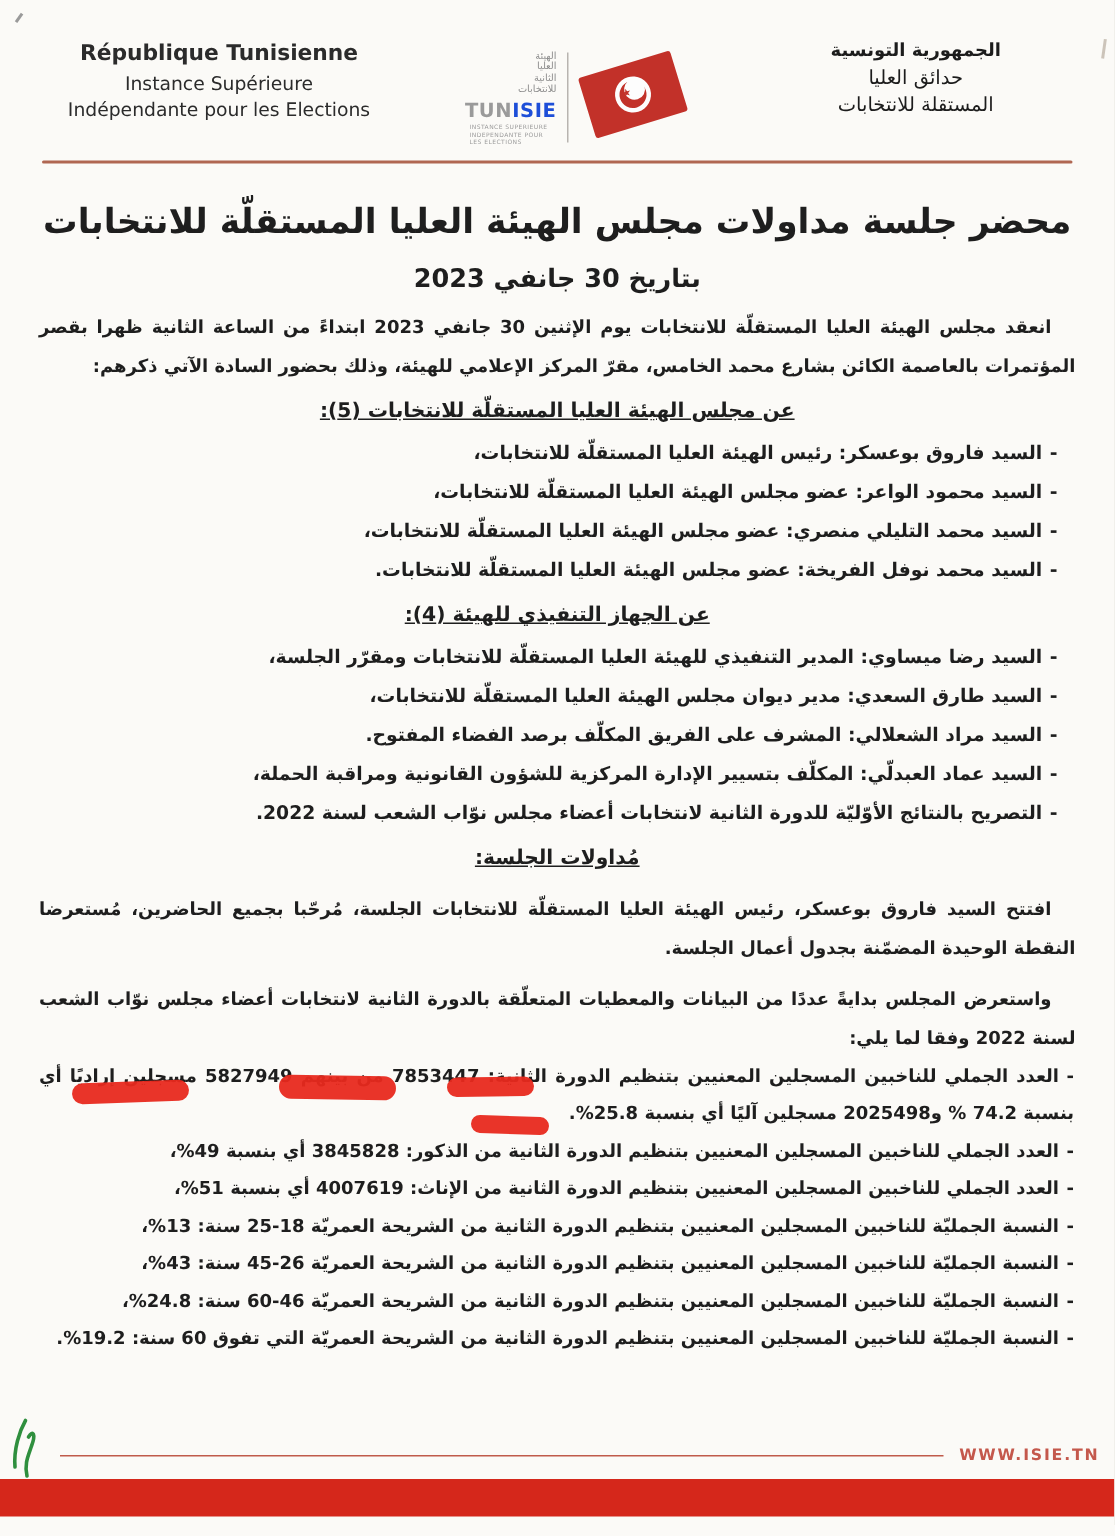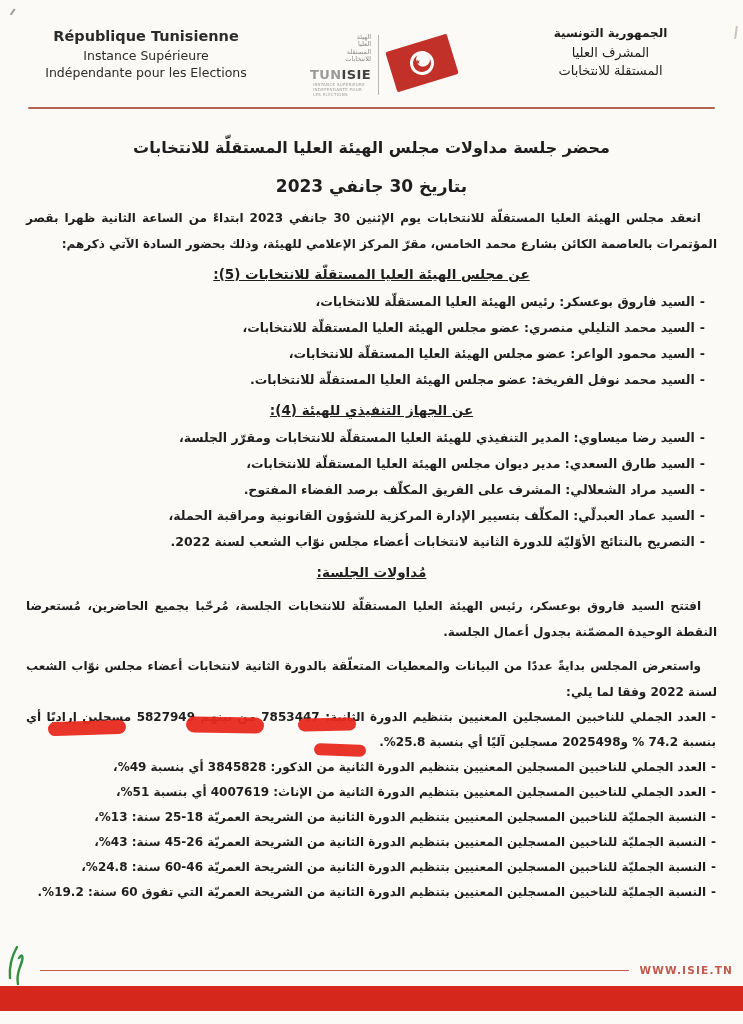--- a/index.html
+++ b/index.html
@@ -9,39 +9,39 @@
   .header{display:flex;justify-content:space-between;align-items:flex-start;padding:20px 30px 0 30px;}
   .h-left{width:232px;text-align:center;color:#2b2b2b;margin-top:8px;}
   .h-left .l1{font-weight:bold;font-size:14.5px;}
   .h-left .l2{font-size:12.5px;margin-top:4px;}
   .h-left .l3{font-size:12.5px;margin-top:2px;}
   .h-logo{display:flex;align-items:center;gap:7px;margin-top:12px;}
   .logo-text{display:flex;flex-direction:column;align-items:flex-end;}
   .logo-ar{font-size:6.5px;color:#8b8b8b;line-height:7.5px;text-align:right;direction:rtl;}
   .logo-brand{font-size:13px;font-weight:bold;letter-spacing:.4px;margin-top:3px;}
   .logo-brand .tun{color:#9a9a9a;}
-  .logo-brand .isie{color:#404040;}
+  .logo-brand .isie{color:#1d4ed8;}
   .logo-tag{font-size:4px;color:#9b9b9b;width:58px;line-height:5px;text-align:left;letter-spacing:.3px;}
   .logo-sep{width:1px;height:60px;background:#b8b4b0;}
   .flag-wrap{width:74px;height:66px;position:relative;}
   .flag{position:absolute;left:4px;top:10px;width:64px;height:42px;background:#c23129;
         transform:rotate(-17deg);border-radius:2px;}
   .flag-disc{position:absolute;left:50%;top:50%;width:24px;height:24px;margin:-12px 0 0 -12px;
         background:#fdfdfd;border-radius:50%;}
   .flag-cres{position:absolute;left:3px;top:3px;width:18px;height:18px;background:#c23129;border-radius:50%;}
   .flag-cres-cut{position:absolute;left:7px;top:2px;width:14px;height:14px;background:#fdfdfd;border-radius:50%;}
   .flag-star{position:absolute;left:5px;top:7px;color:#c23129;font-size:7px;line-height:7px;}
   .h-right{width:205px;text-align:center;direction:rtl;color:#1c1c1c;margin-top:6px;}
   .h-right .l1{font-weight:bold;font-size:12px;}
   .h-right .l2{font-size:13px;margin-top:5px;}
   .h-right .l3{font-size:13px;margin-top:3px;}
   .top-rule{height:2px;background:#b06752;margin:9px 28px 0 28px;border-radius:1px;}
   
   .doc{direction:rtl;margin:0 26px;font-weight:bold;}
-  .title{text-align:center;font-size:16px;margin-top:26px;line-height:26px;}
+  .title{text-align:center;font-size:23px;margin-top:26px;line-height:26px;}
   .date{text-align:center;font-size:17px;margin-top:14px;line-height:22px;}
   .para{font-size:12px;line-height:26px;text-align:justify;text-indent:16px;margin:8px 0 0 0;}
   .sec-h{text-align:center;font-size:13.5px;text-decoration:underline;margin:4px 0 2px 0;line-height:26px;}
   .blist{list-style:none;margin:0;padding:0 12px 0 0;}
   .blist li{font-size:12.5px;line-height:26px;text-align:right;}
   .dash{margin-left:5px;}
   .stats{padding-right:1px;}
   .stats li{font-size:12px;line-height:25px;text-align:justify;position:relative;}
   
   .marker{position:absolute;background:#e8291d;border-radius:8px;opacity:.95;}
@@ -70,57 +70,57 @@
     <div class="h-left">
       <div class="l1">République Tunisienne</div>
       <div class="l2">Instance Supérieure</div>
       <div class="l3">Indépendante pour les Elections</div>
     </div>
 
     <div class="h-logo">
       <div class="logo-text">
         <div class="logo-ar">الهيئة</div>
         <div class="logo-ar">العليا</div>
-        <div class="logo-ar">المستقلة</div>
+        <div class="logo-ar">الثانية</div>
         <div class="logo-ar">للانتخابات</div>
         <div class="logo-brand"><span class="tun">TUN</span><span class="isie">ISIE</span></div>
         <div class="logo-tag">INSTANCE SUPERIEURE INDEPENDANTE POUR LES ELECTIONS</div>
       </div>
       <div class="logo-sep"></div>
       <div class="flag-wrap">
         <div class="flag">
           <div class="flag-disc">
             <div class="flag-cres"></div>
             <div class="flag-cres-cut"></div>
             <div class="flag-star">★</div>
           </div>
         </div>
       </div>
     </div>
 
     <div class="h-right">
       <div class="l1">الجمهورية التونسية</div>
-      <div class="l2">المشرف العليا</div>
+      <div class="l2">حدائق العليا</div>
       <div class="l3">المستقلة للانتخابات</div>
     </div>
   </div>
 
   <div class="top-rule"></div>
 
   <div class="doc">
     <div class="title">محضر جلسة مداولات مجلس الهيئة العليا المستقلّة للانتخابات</div>
     <div class="date">بتاريخ 30 جانفي 2023</div>
 
     <p class="para">انعقد مجلس الهيئة العليا المستقلّة للانتخابات يوم الإثنين 30 جانفي 2023 ابتداءً من الساعة الثانية ظهرا بقصر المؤتمرات بالعاصمة الكائن بشارع محمد الخامس، مقرّ المركز الإعلامي للهيئة، وذلك بحضور السادة الآتي ذكرهم:</p>
 
     <div class="sec-h">عن مجلس الهيئة العليا المستقلّة للانتخابات (5):</div>
     <ul class="blist">
       <li><span class="dash">-</span><span>السيد فاروق بوعسكر: رئيس الهيئة العليا المستقلّة للانتخابات،</span></li>
+      <li><span class="dash">-</span><span>السيد محمود الواعر: عضو مجلس الهيئة العليا المستقلّة للانتخابات،</span></li>
       <li><span class="dash">-</span><span>السيد محمد التليلي منصري: عضو مجلس الهيئة العليا المستقلّة للانتخابات،</span></li>
-      <li><span class="dash">-</span><span>السيد محمود الواعر: عضو مجلس الهيئة العليا المستقلّة للانتخابات،</span></li>
       <li><span class="dash">-</span><span>السيد محمد نوفل الفريخة: عضو مجلس الهيئة العليا المستقلّة للانتخابات.</span></li>
     </ul>
 
     <div class="sec-h">عن الجهاز التنفيذي للهيئة (4):</div>
     <ul class="blist">
       <li><span class="dash">-</span><span>السيد رضا ميساوي: المدير التنفيذي للهيئة العليا المستقلّة للانتخابات ومقرّر الجلسة،</span></li>
       <li><span class="dash">-</span><span>السيد طارق السعدي: مدير ديوان مجلس الهيئة العليا المستقلّة للانتخابات،</span></li>
       <li><span class="dash">-</span><span>السيد مراد الشعلالي: المشرف على الفريق المكلّف برصد الفضاء المفتوح.</span></li>
       <li><span class="dash">-</span><span>السيد عماد العبدلّي: المكلّف بتسيير الإدارة المركزية للشؤون القانونية ومراقبة الحملة،</span></li>
     </ul>

